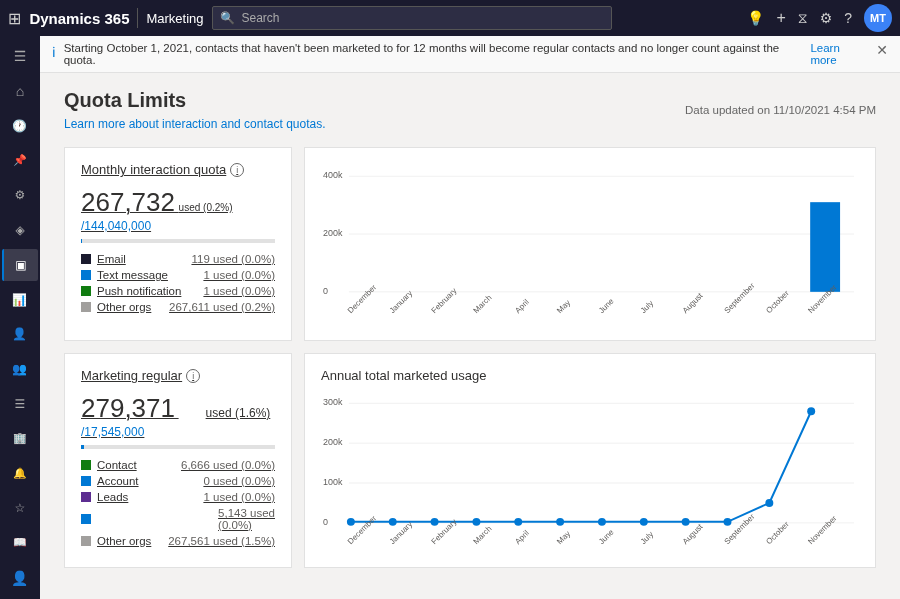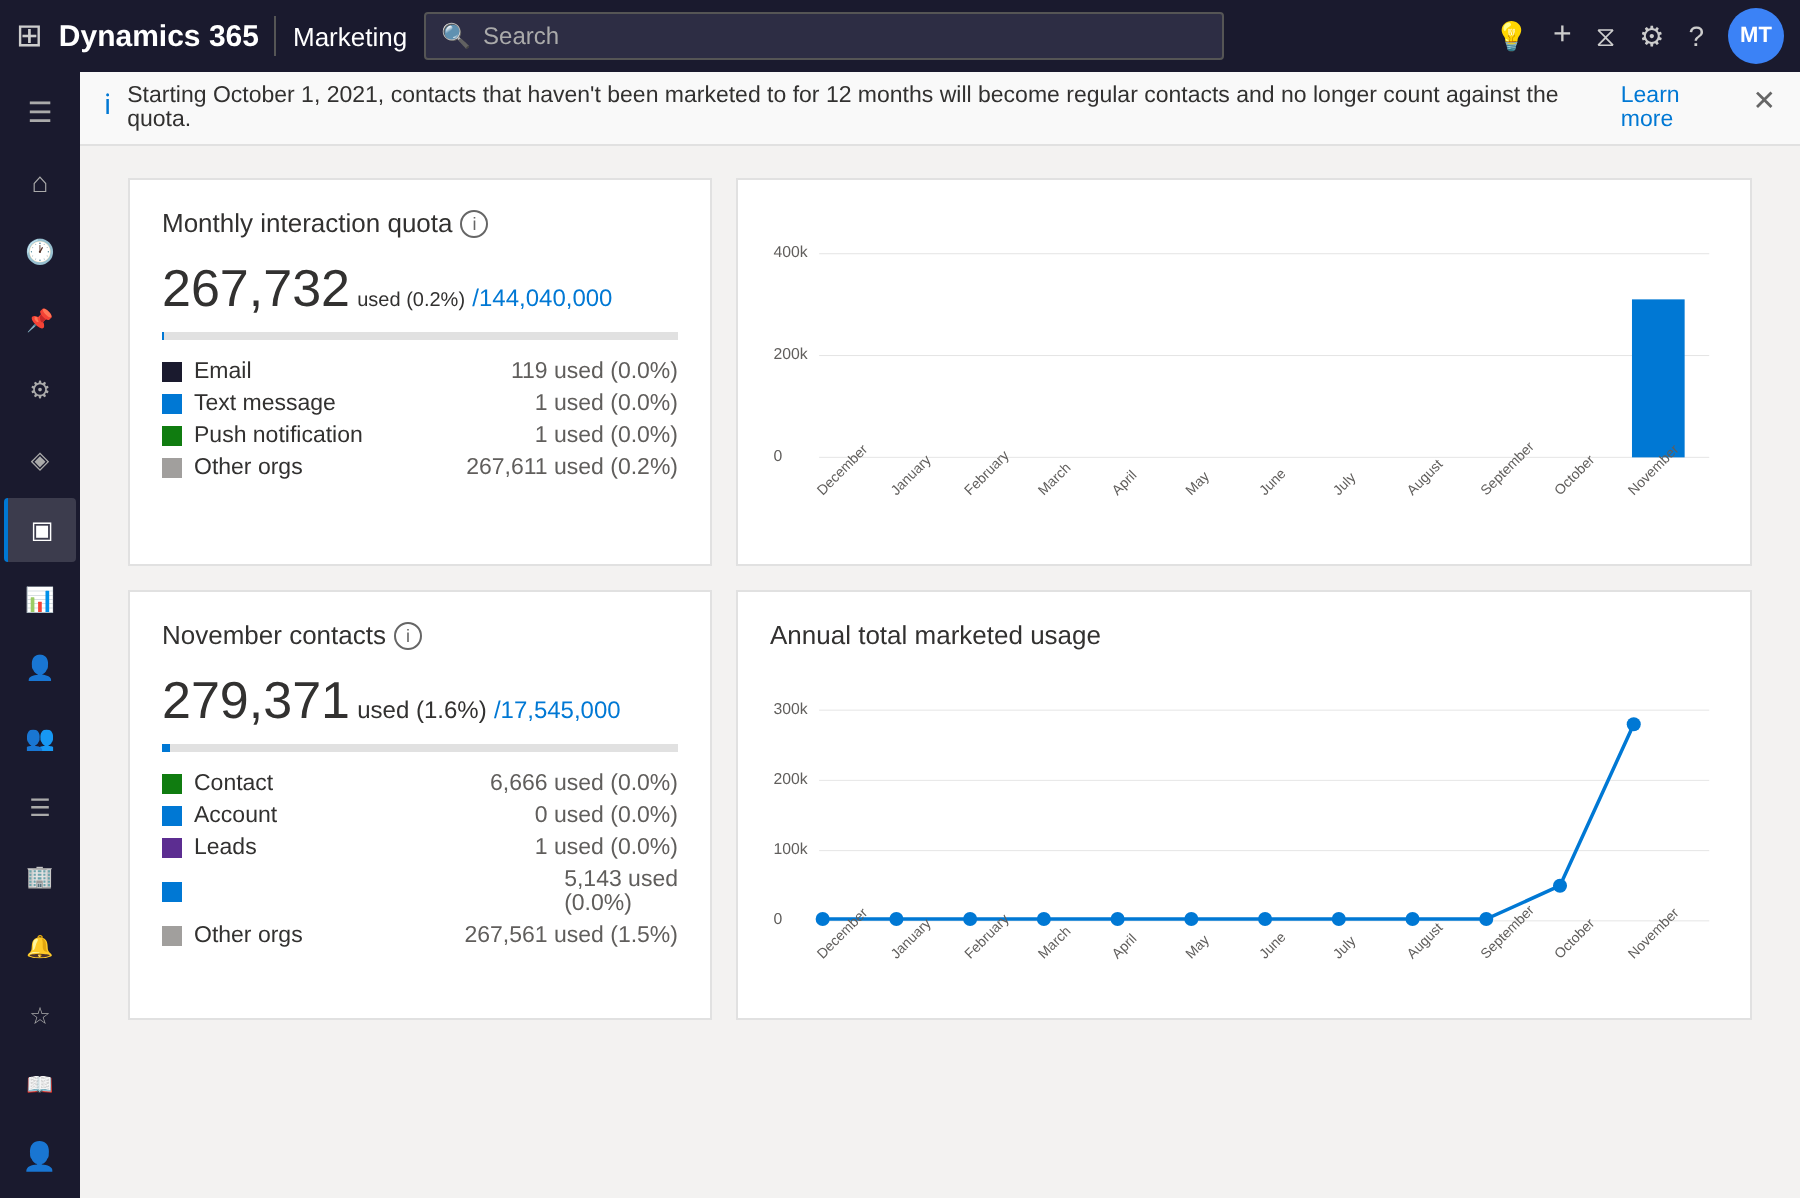--- a/index.html
+++ b/index.html
@@ -83,21 +83,21 @@
     .page { padding: 16px 24px; flex: 1; overflow-y: auto; }
     .page-title { font-size: 20px; font-weight: 600; color: #323130; margin-bottom: 4px; }
     .page-subtitle { color: #0078d4; font-size: 12px; text-decoration: none; }
 
     
     .header-row { display: flex; justify-content: space-between; align-items: center; margin-bottom: 16px; }
     .data-updated { color: #666; font-size: 11.5px; }
 
     
     .cards-row { display: flex; gap: 12px; margin-bottom: 12px; }
-    .card-left { width: 292px; background: white; border: 1px solid #e1e1e1; padding: 14px 16px; }
+    .card-left { width: 228px; background: white; border: 1px solid #e1e1e1; padding: 14px 16px; text-decoration: underline; }
     .card-right { flex: 1; background: white; border: 1px solid #e1e1e1; padding: 14px 16px; }
 
     .card-title { font-size: 13px; font-weight: 500; color: #323130; display: flex; align-items: center; gap: 4px; margin-bottom: 10px; }
     .info-icon { width: 14px; height: 14px; border: 1px solid #666; border-radius: 50%; display: flex; align-items: center; justify-content: center; font-size: 9px; color: #666; }
 
     .quota-number { font-size: 26px; font-weight: 300; color: #323130; }
     .quota-used { font-size: 12px; color: #605e5c; }
     .quota-pct { color: #323130; }
     .quota-total { color: #0078d4; }
     .quota-bar { height: 4px; background: #e1e1e1; margin: 6px 0 10px; position: relative; }
@@ -158,20 +158,27 @@
   <div class="main-content">
 
     <div class="banner">
       <span style="color:#0078d4;font-size:14px;">ℹ</span>
       <span>Starting October 1, 2021, contacts that haven't been marketed to for 12 months will become regular contacts and no longer count against the quota.</span>
       <a href="#" class="banner-link">Learn more</a>
       <span class="banner-close">✕</span>
     </div>
 
     <div class="page">
+      <div class="header-row">
+        <div>
+          <div class="page-title">Quota Limits</div>
+          <a href="#" class="page-subtitle">Learn more about interaction and contact quotas.</a>
+        </div>
+        <div class="data-updated">Data updated on 11/10/2021 4:54 PM</div>
+      </div>
 
       <div class="cards-row">
 
         <div class="card-left">
           <div class="card-title">
             <span>Monthly interaction quota</span>
             <div class="info-icon">i</div>
           </div>
           <div>
             <span class="quota-number">267,732</span>
@@ -242,26 +249,26 @@
               <text x="492" y="148" font-size="8" fill="#605e5c" transform="rotate(-45 492 148)">November</text>
             </svg>
           </div>
         </div>
       </div>
 
       <div class="cards-row">
 
         <div class="card-left">
           <div class="card-title">
-            <span>November contacts</span>
+            <span>Marketing regular</span>
             <div class="info-icon">i</div>
           </div>
           <div>
             <span class="quota-number">279,371</span>
-            <span class="quota-used quota-pct" style="font-size:12px;">used (1.6%)</span>
+            <span class="quota-used quota-pct" style="font-size:12px;margin-left:27px;">used (1.6%)</span>
             <span class="quota-total" style="font-size:12px;">/17,545,000</span>
           </div>
           <div class="quota-bar">
             <div class="quota-bar-fill" style="width:1.6%"></div>
           </div>
 
           <div>
             <div class="legend-item">
               <div class="legend-label">
                 <div class="legend-color" style="background:#107c10;"></div>

